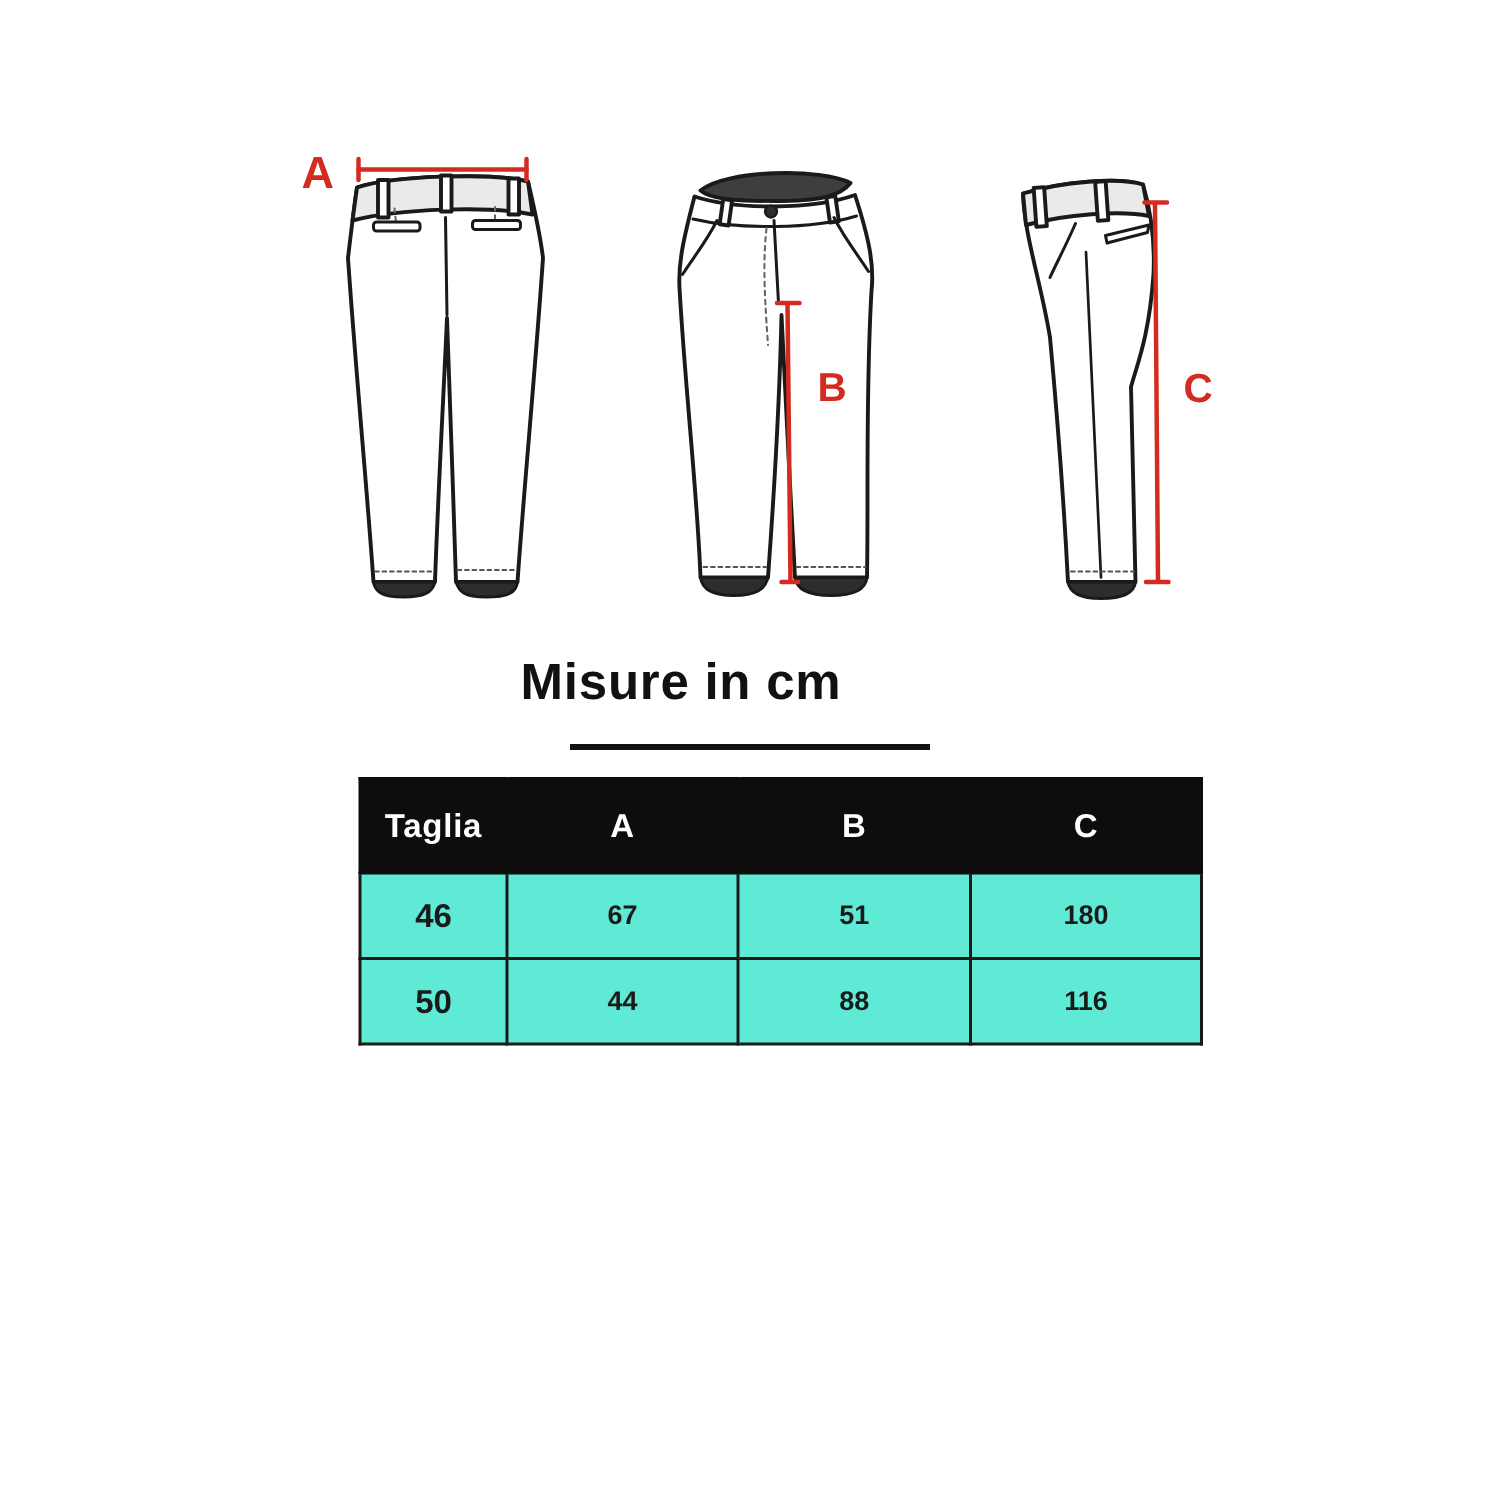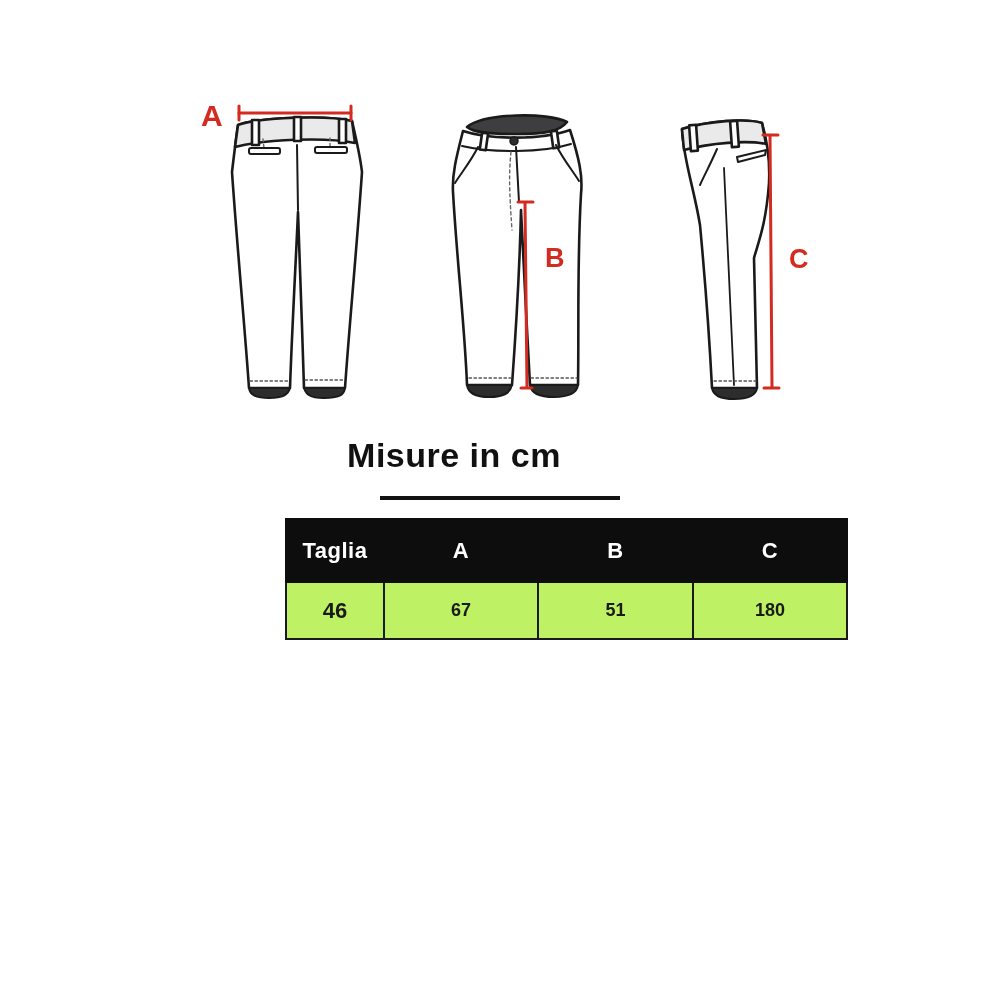--- a/index.html
+++ b/index.html
@@ -18,29 +18,28 @@
     position:absolute;left:0;top:436px;width:908px;text-align:center;
     font-size:34px;font-weight:800;color:#111111;letter-spacing:0.5px;
   }
   .title-underline{
     position:absolute;left:380px;top:496px;width:240px;height:4px;background:#131313;
   }
   table.size-table{
     position:absolute;left:239px;top:518px;width:561px;
     border-collapse:collapse;table-layout:fixed;
     border:2px solid #1a1a1a;
-    margin-left:46px;
   }
   table.size-table th{
     background:#0d0d0d;color:#ffffff;height:59px;
     font-size:22px;font-weight:800;text-align:center;vertical-align:middle;
     border:2px solid #0d0d0d;letter-spacing:0.5px;
   }
   table.size-table td{
-    background:#bef264;color:#1a1a1a;height:53px;
+    background:#5eead4;color:#1a1a1a;height:53px;
     font-size:18px;font-weight:700;text-align:center;vertical-align:middle;
     border:2px solid #1a1a1a;
   }
   table.size-table td.size-col{font-size:22px;font-weight:800;}
 </style>
 </head>
 <body>
 
 <div class="canvas">
 
@@ -196,16 +195,22 @@
         <th>C</th>
       </tr>
     </thead>
     <tbody>
       <tr>
         <td class="size-col">46</td>
         <td>67</td>
         <td>51</td>
         <td>180</td>
       </tr>
+      <tr>
+        <td class="size-col">50</td>
+        <td>44</td>
+        <td>88</td>
+        <td>116</td>
+      </tr>
     </tbody>
   </table>
 
 </div>
 
 </body></html>

